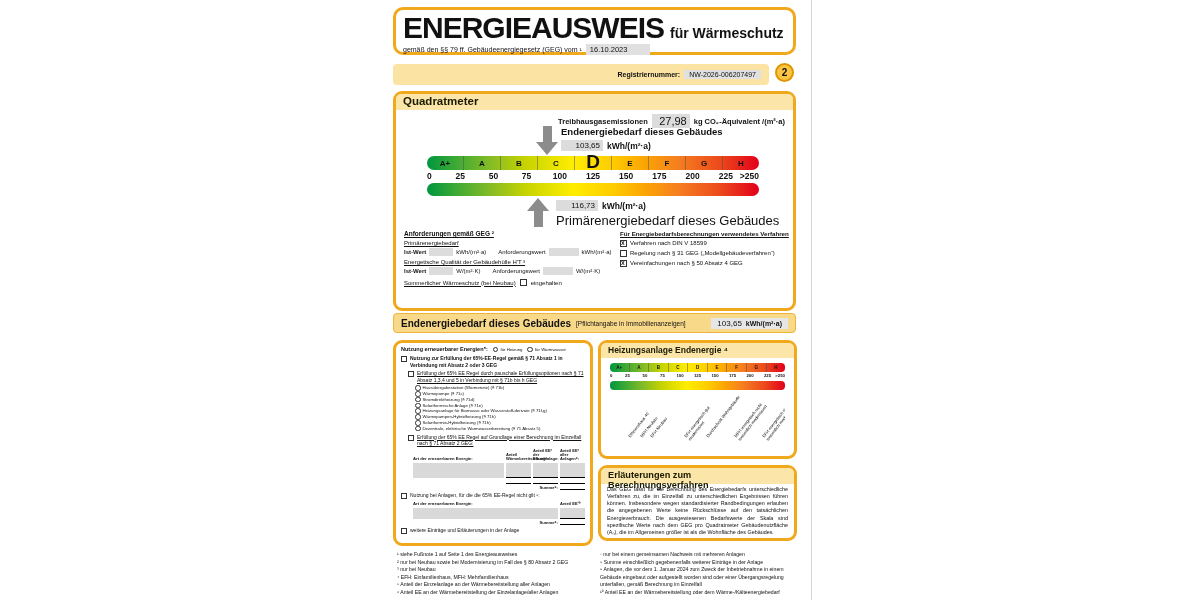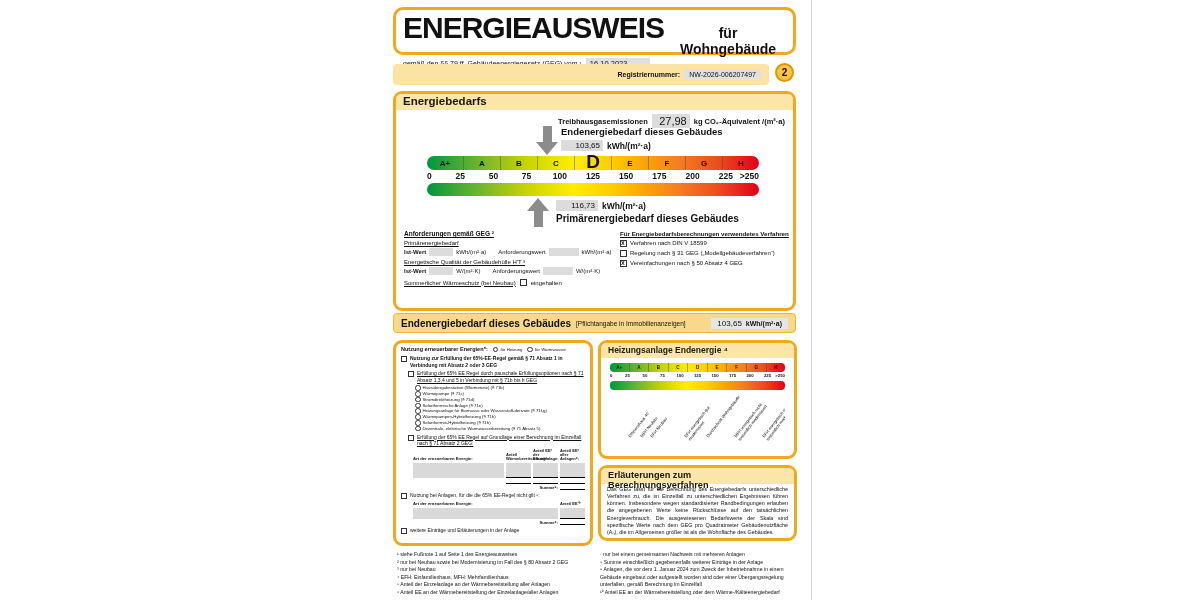--- a/index.html
+++ b/index.html
@@ -59,21 +59,21 @@
   .letters .seg:last-child{border-right:none;}
   .bigletter{font-size:19px;font-weight:bold;line-height:14px;position:relative;top:-1px;}
   .ticks{position:relative;height:11px;margin-top:1px;}
   .ticks span{position:absolute;font-size:8.5px;font-weight:bold;transform:translateX(-50%);}
   .ticks span:first-child{transform:none;}
   .ticks span:last-child{transform:translateX(-100%);}
   .thickbar{height:13px;border-radius:7px;margin-top:1px;}
 
   .prim-val{position:absolute;left:160px;top:106px;display:flex;align-items:flex-end;gap:4px;}
   .prim-val .gfield{width:42px;text-align:right;padding:1px 3px;font-size:8px;}
-  .prim-label{position:absolute;left:160px;top:119px;font-size:10px;font-weight:bold;}
+  .prim-label{position:absolute;left:160px;top:119px;font-size:13px;font-weight:normal;}
 
   .anf{position:absolute;left:8px;top:136px;width:212px;font-size:6px;}
   .anf .t{font-size:6.5px;margin-bottom:3px;}
   .anf .s{margin-bottom:2px;}
   .anf .row{display:flex;align-items:center;gap:3px;margin-bottom:3px;}
   .anf .gfield{width:24px;height:8px;}
   .anf .gfield.w2{width:30px;}
   .anf .sp{width:6px;}
   .sommer{display:flex;align-items:center;gap:4px;margin-top:4px;}
 
@@ -144,37 +144,37 @@
 </style>
 </head>
 <body>
 
 <div id="canvas">
   <div class="vline" style="left:811px"></div>
 
   <div class="hdr gold-border">
     <div class="hdr-row">
       <span class="hdr-title">ENERGIEAUSWEIS</span>
-      <span class="hdr-sub">für Wohngebäude</span>
+      <span class="hdr-sub">für Wärmeschutz</span>
     </div>
     <div class="hdr-law">
       <span>gemäß den §§ 79 ff. Gebäudeenergiegesetz (GEG) vom ¹</span>
       <span class="hdr-date gfield">16.10.2023</span>
     </div>
   </div>
 
   <div class="secbar">
     <span class="secbar-sp"></span>
     <span class="reg-label">Registriernummer:</span>
     <span class="reg-field">NW-2026-006207497</span>
   </div>
   <div class="badge">2</div>
 
   <div class="main gold-border">
-    <div class="strip">Energiebedarfs</div>
+    <div class="strip">Quadratmeter</div>
 
     <div class="ghg-row">
       <span class="b">Treibhausgasemissionen</span>
       <span class="gfield">27,98</span>
       <span class="b">kg CO₂-Äquivalent /(m²·a)</span>
     </div>
 
     <div class="arrow" style="left:140px;top:32px">
       <div class="stem"></div>
       <div class="head-dn"></div>

